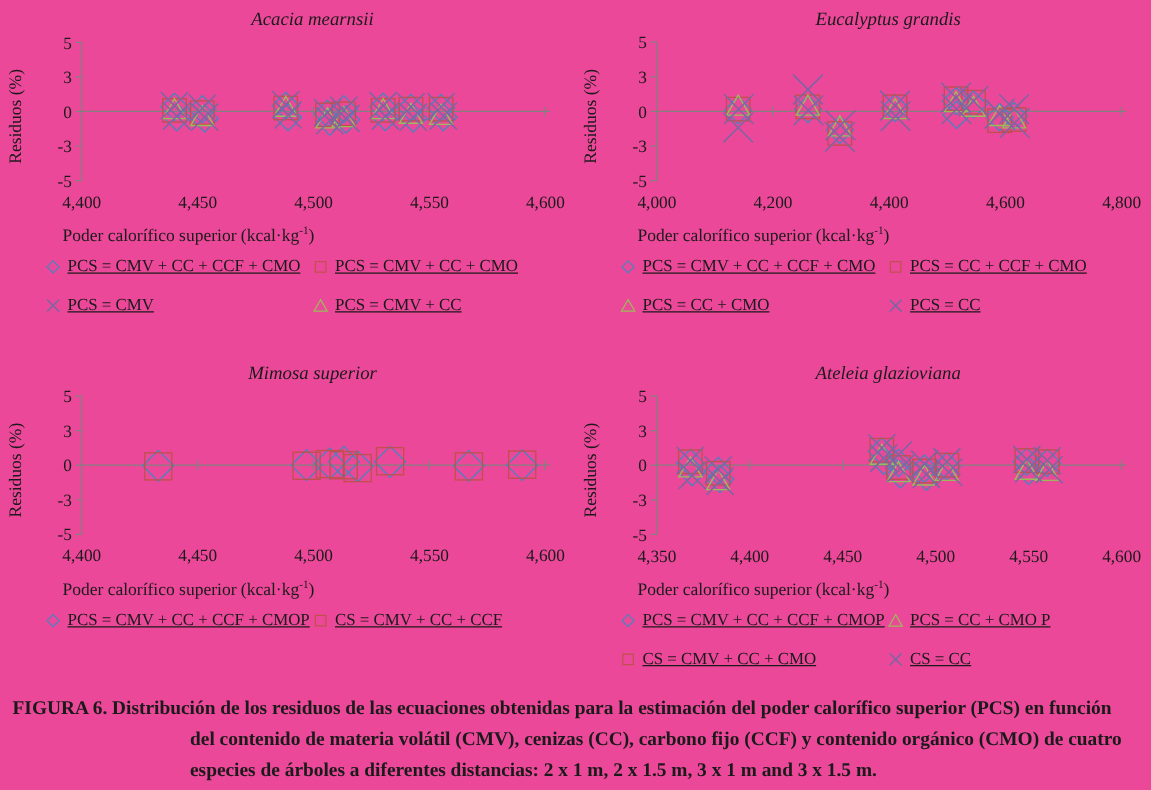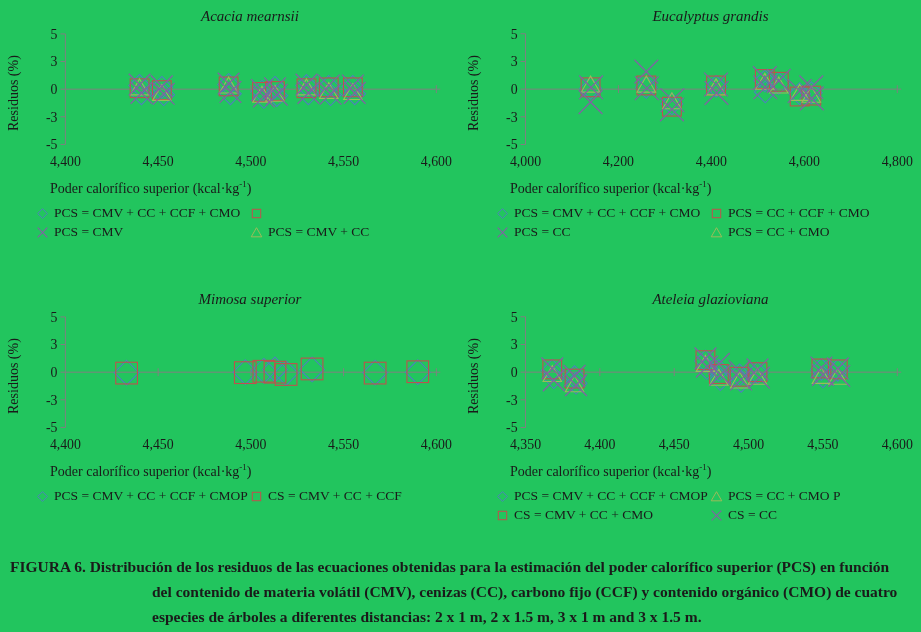--- a/index.html
+++ b/index.html
@@ -1,21 +1,21 @@
 <!DOCTYPE html>
 <html><head>
 <meta charset="utf-8">
 <style>
   html,body{margin:0;padding:0;background:#ffffff;}
   body{
     width:921px;height:632px;overflow:hidden;
     font-family:"Liberation Serif","DejaVu Serif",serif;
     color:#1a1a1a;
   }
-  .figure{width:921px;height:632px;background:#22c55e;}
+  .figure{width:921px;height:632px;background:#ec4899;}
   .grid{
     display:grid;
     grid-template-columns:460px 461px;
     grid-template-rows:283px 262px;
   }
   .panel{position:relative;}
   .chart-title{
     margin:8px 0 0 40px;
     text-align:center;
     font-style:italic;
@@ -43,21 +43,22 @@
     text-align:left;
     font-size:14px;
     margin:2px 0 0 50px;
     height:20px;
   }
   .x-axis-label sup{font-size:9px;}
   .legend{
     display:grid;
     grid-template-columns:214px auto;
     margin:6px 0 0 36px;
-    row-gap:3px;
+    row-gap:15px;
+    text-decoration:underline;
   }
   .legend-item{
     display:flex;align-items:center;gap:5px;
     font-size:13.5px;
     white-space:nowrap;
   }
   .legend-item svg{flex:0 0 auto;}
   .caption{
     margin:10px 14px 0 10px;
     font-size:15.5px;
@@ -166,20 +167,21 @@
           <div class="legend-item">
             <svg width="13" height="13" viewBox="0 0 13 13">
               <path d="M 6.5 1.7000000000000002 L 11.3 6.5 L 6.5 11.3 L 1.7000000000000002 6.5 Z" fill="none" stroke="#4F81BD" stroke-width="1"></path>
             </svg>
             <span>PCS = CMV + CC + CCF + CMO</span>
           </div>
           <div class="legend-item">
             <svg width="13" height="13" viewBox="0 0 13 13">
               <rect x="2.3" y="2.3" width="8.4" height="8.4" fill="none" stroke="#C0504D" stroke-width="1"></rect>
             </svg>
+            <span>PCS = CMV + CC + CMO</span>
           </div>
           <div class="legend-item">
             <svg width="13" height="13" viewBox="0 0 13 13">
               <path d="M 1.7000000000000002 1.7000000000000002 L 11.3 11.3 M 1.7000000000000002 11.3 L 11.3 1.7000000000000002" fill="none" stroke="#8064A2" stroke-width="1.2"></path>
             </svg>
             <span>PCS = CMV</span>
           </div>
           <div class="legend-item">
             <svg width="13" height="13" viewBox="0 0 13 13">
               <path d="M 6.5 1.7000000000000002 L 11.780000000000001 10.82 L 1.2199999999999998 10.82 Z" fill="none" stroke="#9BBB59" stroke-width="1"></path>
@@ -277,29 +279,29 @@
             <span>PCS = CMV + CC + CCF + CMO</span>
           </div>
           <div class="legend-item">
             <svg width="13" height="13" viewBox="0 0 13 13">
               <rect x="2.3" y="2.3" width="8.4" height="8.4" fill="none" stroke="#C0504D" stroke-width="1"></rect>
             </svg>
             <span>PCS = CC + CCF + CMO</span>
           </div>
           <div class="legend-item">
             <svg width="13" height="13" viewBox="0 0 13 13">
+              <path d="M 6.5 1.7000000000000002 L 11.780000000000001 10.82 L 1.2199999999999998 10.82 Z" fill="none" stroke="#9BBB59" stroke-width="1"></path>
+            </svg>
+            <span>PCS = CC + CMO</span>
+          </div>
+          <div class="legend-item">
+            <svg width="13" height="13" viewBox="0 0 13 13">
               <path d="M 1.7000000000000002 1.7000000000000002 L 11.3 11.3 M 1.7000000000000002 11.3 L 11.3 1.7000000000000002" fill="none" stroke="#8064A2" stroke-width="1.2"></path>
             </svg>
             <span>PCS = CC</span>
-          </div>
-          <div class="legend-item">
-            <svg width="13" height="13" viewBox="0 0 13 13">
-              <path d="M 6.5 1.7000000000000002 L 11.780000000000001 10.82 L 1.2199999999999998 10.82 Z" fill="none" stroke="#9BBB59" stroke-width="1"></path>
-            </svg>
-            <span>PCS = CC + CMO</span>
           </div>
         </div>
     </section>
 
     <section class="panel">
       <h3 class="chart-title">Mimosa superior</h3>
       <div class="chart-area">
         <div class="y-axis-label">Residuos (%)</div>
         <svg class="plot" viewBox="0 0 444 150" width="444" height="150">
             <g>

